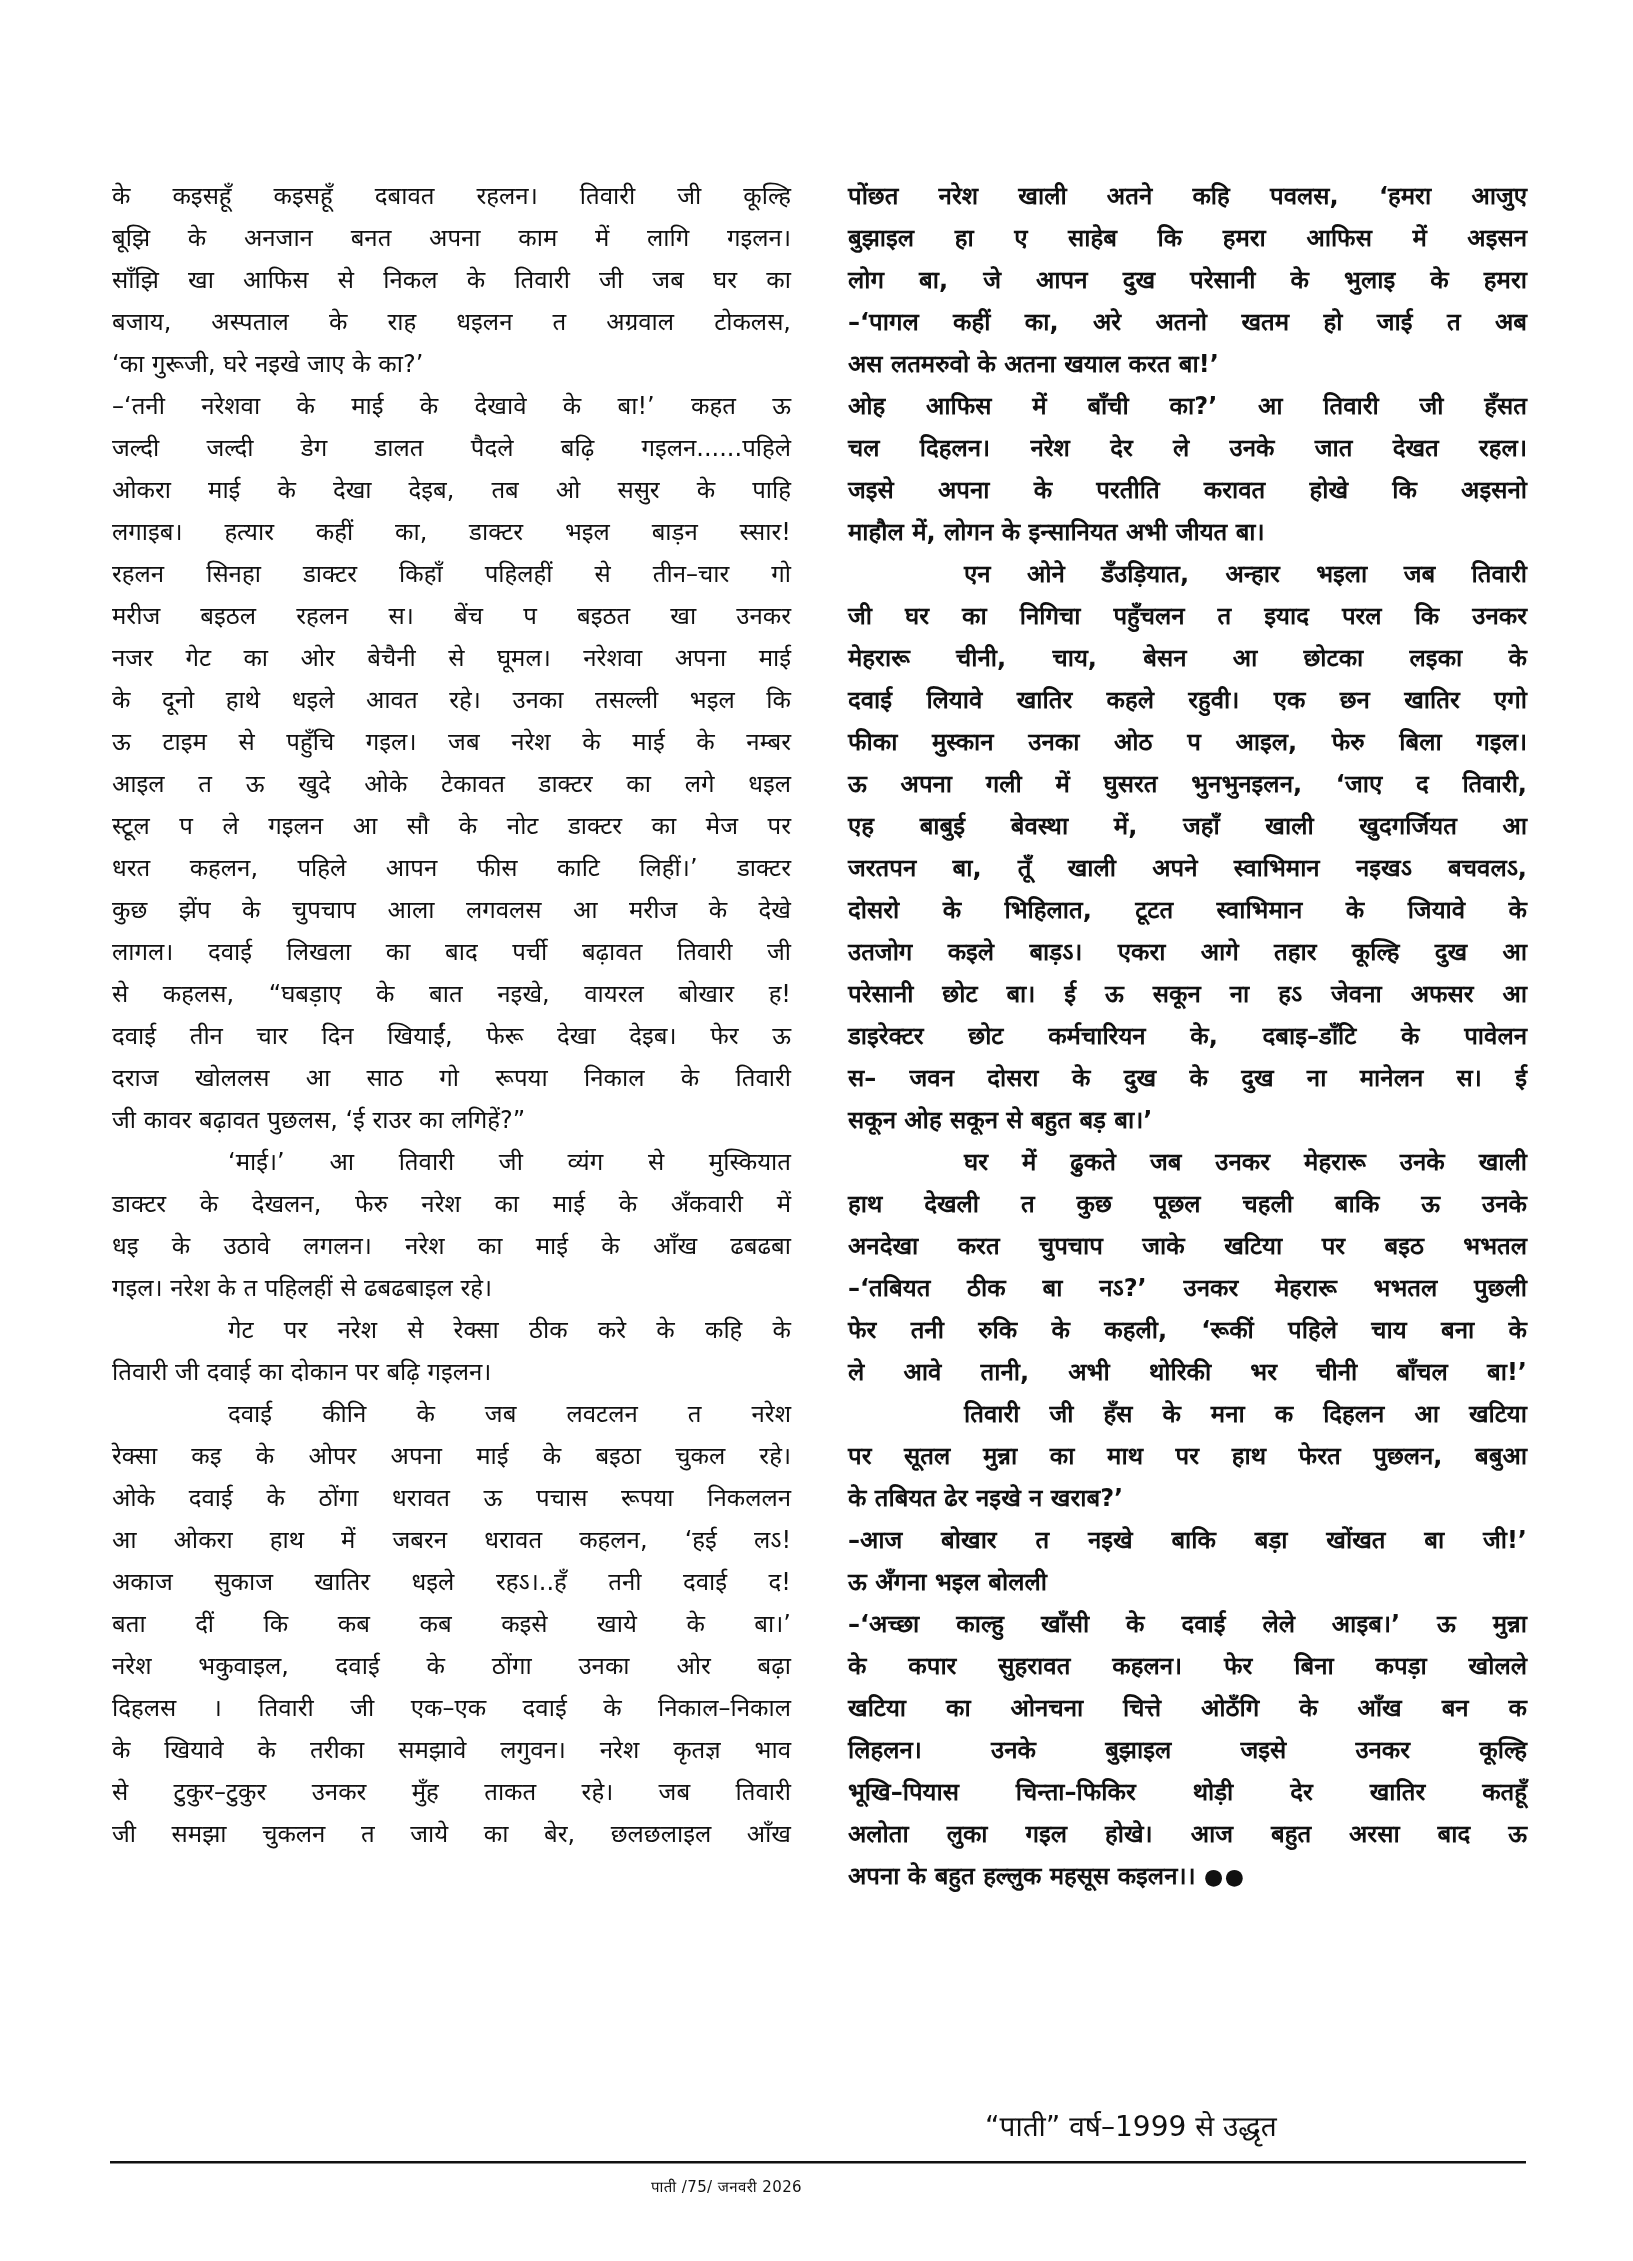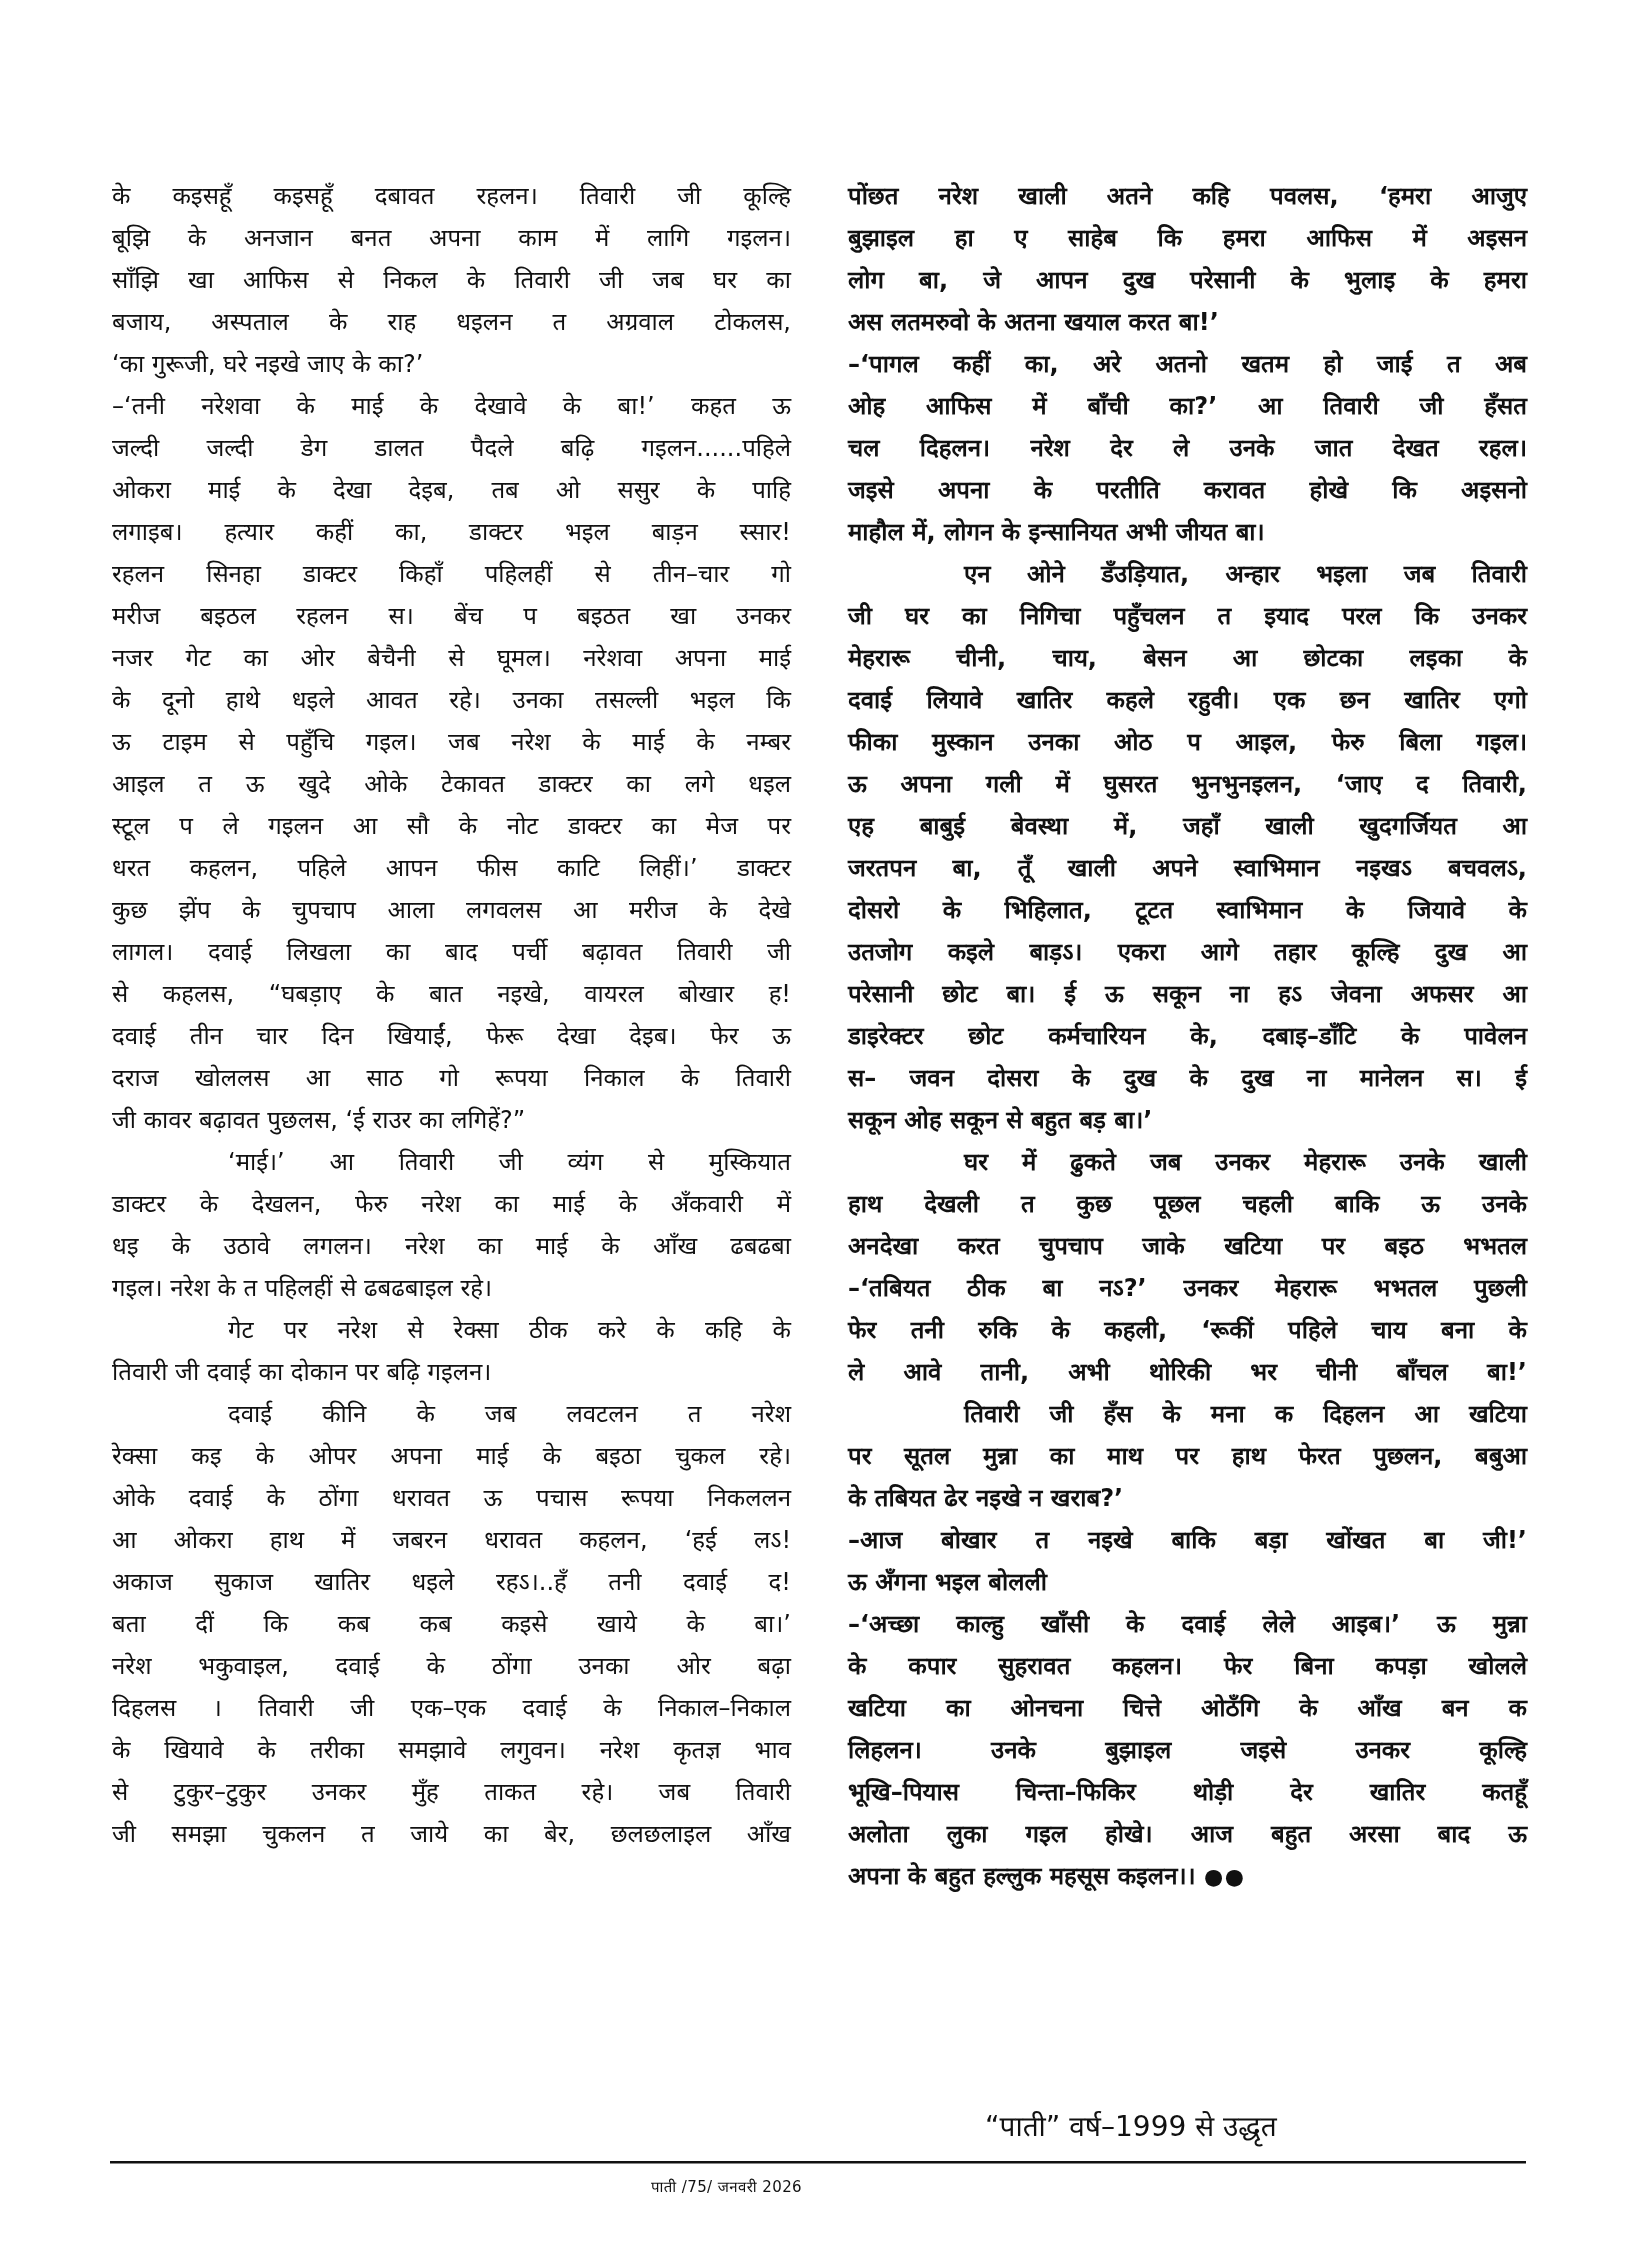--- a/index.html
+++ b/index.html
@@ -66,22 +66,22 @@
       <div class="line"><span>दिहलस । तिवारी जी एक–एक दवाई के निकाल–निकाल</span></div>
       <div class="line"><span>के खियावे के तरीका समझावे लगुवन। नरेश कृतज्ञ भाव</span></div>
       <div class="line"><span>से टुकुर–टुकुर उनकर मुँह ताकत रहे। जब तिवारी</span></div>
       <div class="line"><span>जी समझा चुकलन त जाये का बेर, छलछलाइल आँख</span></div>
     </div>
 
   <div class="column col-right" id="col-right">
       <div class="line"><span>पोंछत नरेश खाली अतने कहि पवलस, ‘हमरा आजुए</span></div>
       <div class="line"><span>बुझाइल हा ए साहेब कि हमरा आफिस में अइसन</span></div>
       <div class="line"><span>लोग बा, जे आपन दुख परेसानी के भुलाइ के हमरा</span></div>
+      <div class="line"><span>–‘पागल कहीं का, अरे अतनो खतम हो जाई त अब</span></div>
       <div class="line last"><span>अस लतमरुवो के अतना खयाल करत बा!’</span></div>
-      <div class="line"><span>–‘पागल कहीं का, अरे अतनो खतम हो जाई त अब</span></div>
       <div class="line"><span>ओह आफिस में बाँची का?’ आ तिवारी जी हँसत</span></div>
       <div class="line"><span>चल दिहलन। नरेश देर ले उनके जात देखत रहल।</span></div>
       <div class="line"><span>जइसे अपना के परतीति करावत होखे कि अइसनो</span></div>
       <div class="line last"><span>माहौल में, लोगन के इन्सानियत अभी जीयत बा।</span></div>
       <div class="line indent"><span>एन ओने डँउड़ियात, अन्हार भइला जब तिवारी</span></div>
       <div class="line"><span>जी घर का निगिचा पहुँचलन त इयाद परल कि उनकर</span></div>
       <div class="line"><span>मेहरारू चीनी, चाय, बेसन आ छोटका लइका के</span></div>
       <div class="line"><span>दवाई लियावे खातिर कहले रहुवी। एक छन खातिर एगो</span></div>
       <div class="line"><span>फीका मुस्कान उनका ओठ प आइल, फेरु बिला गइल।</span></div>
       <div class="line"><span>ऊ अपना गली में घुसरत भुनभुनइलन, ‘जाए द तिवारी,</span></div>

